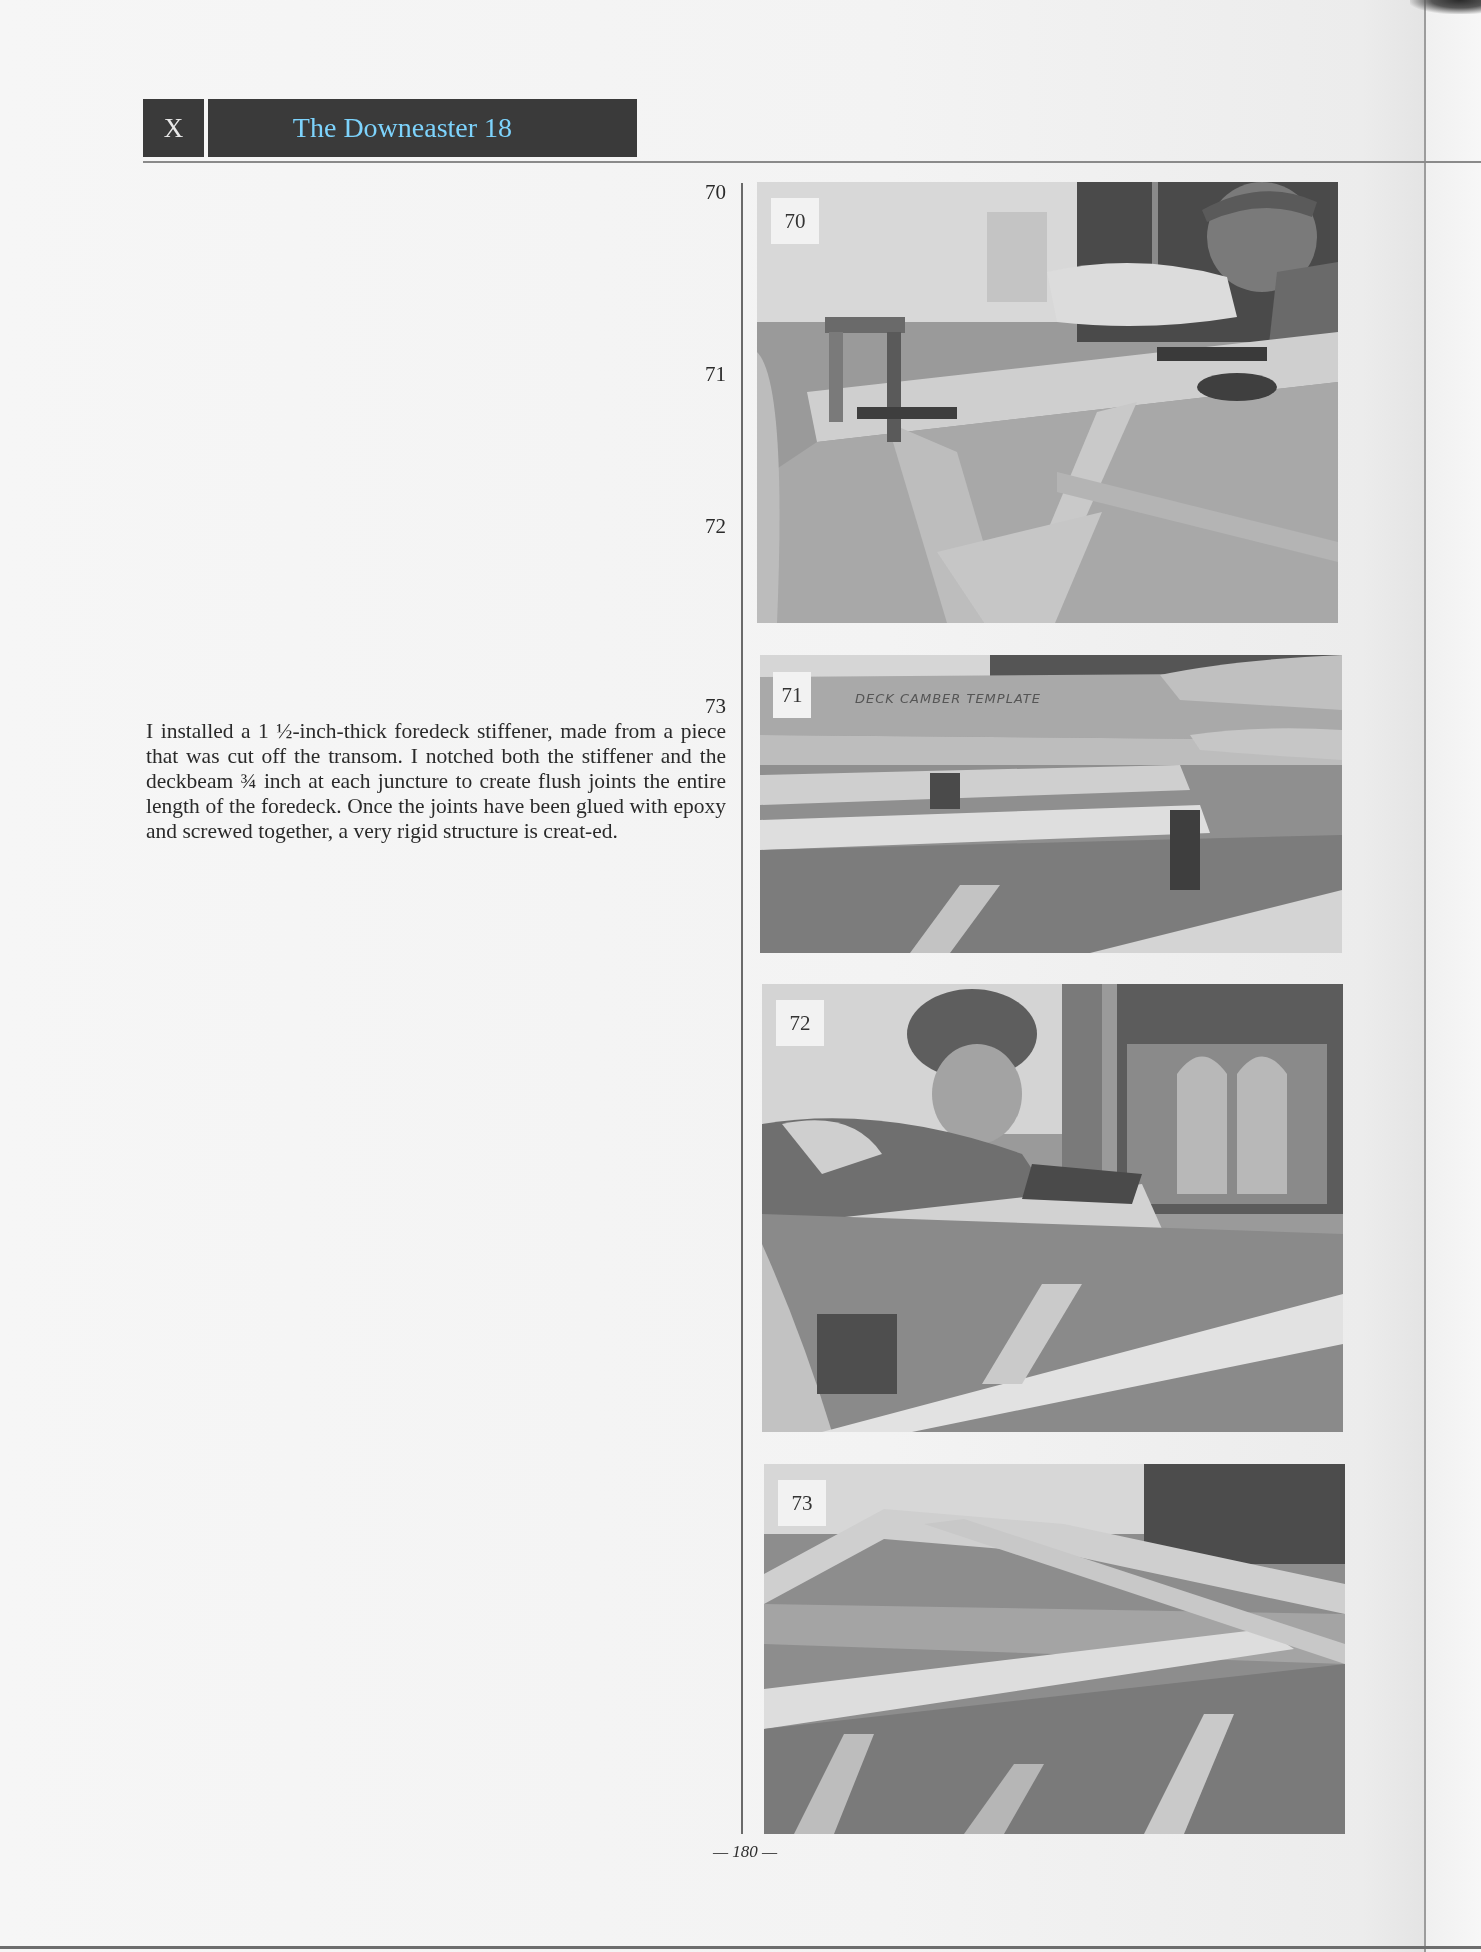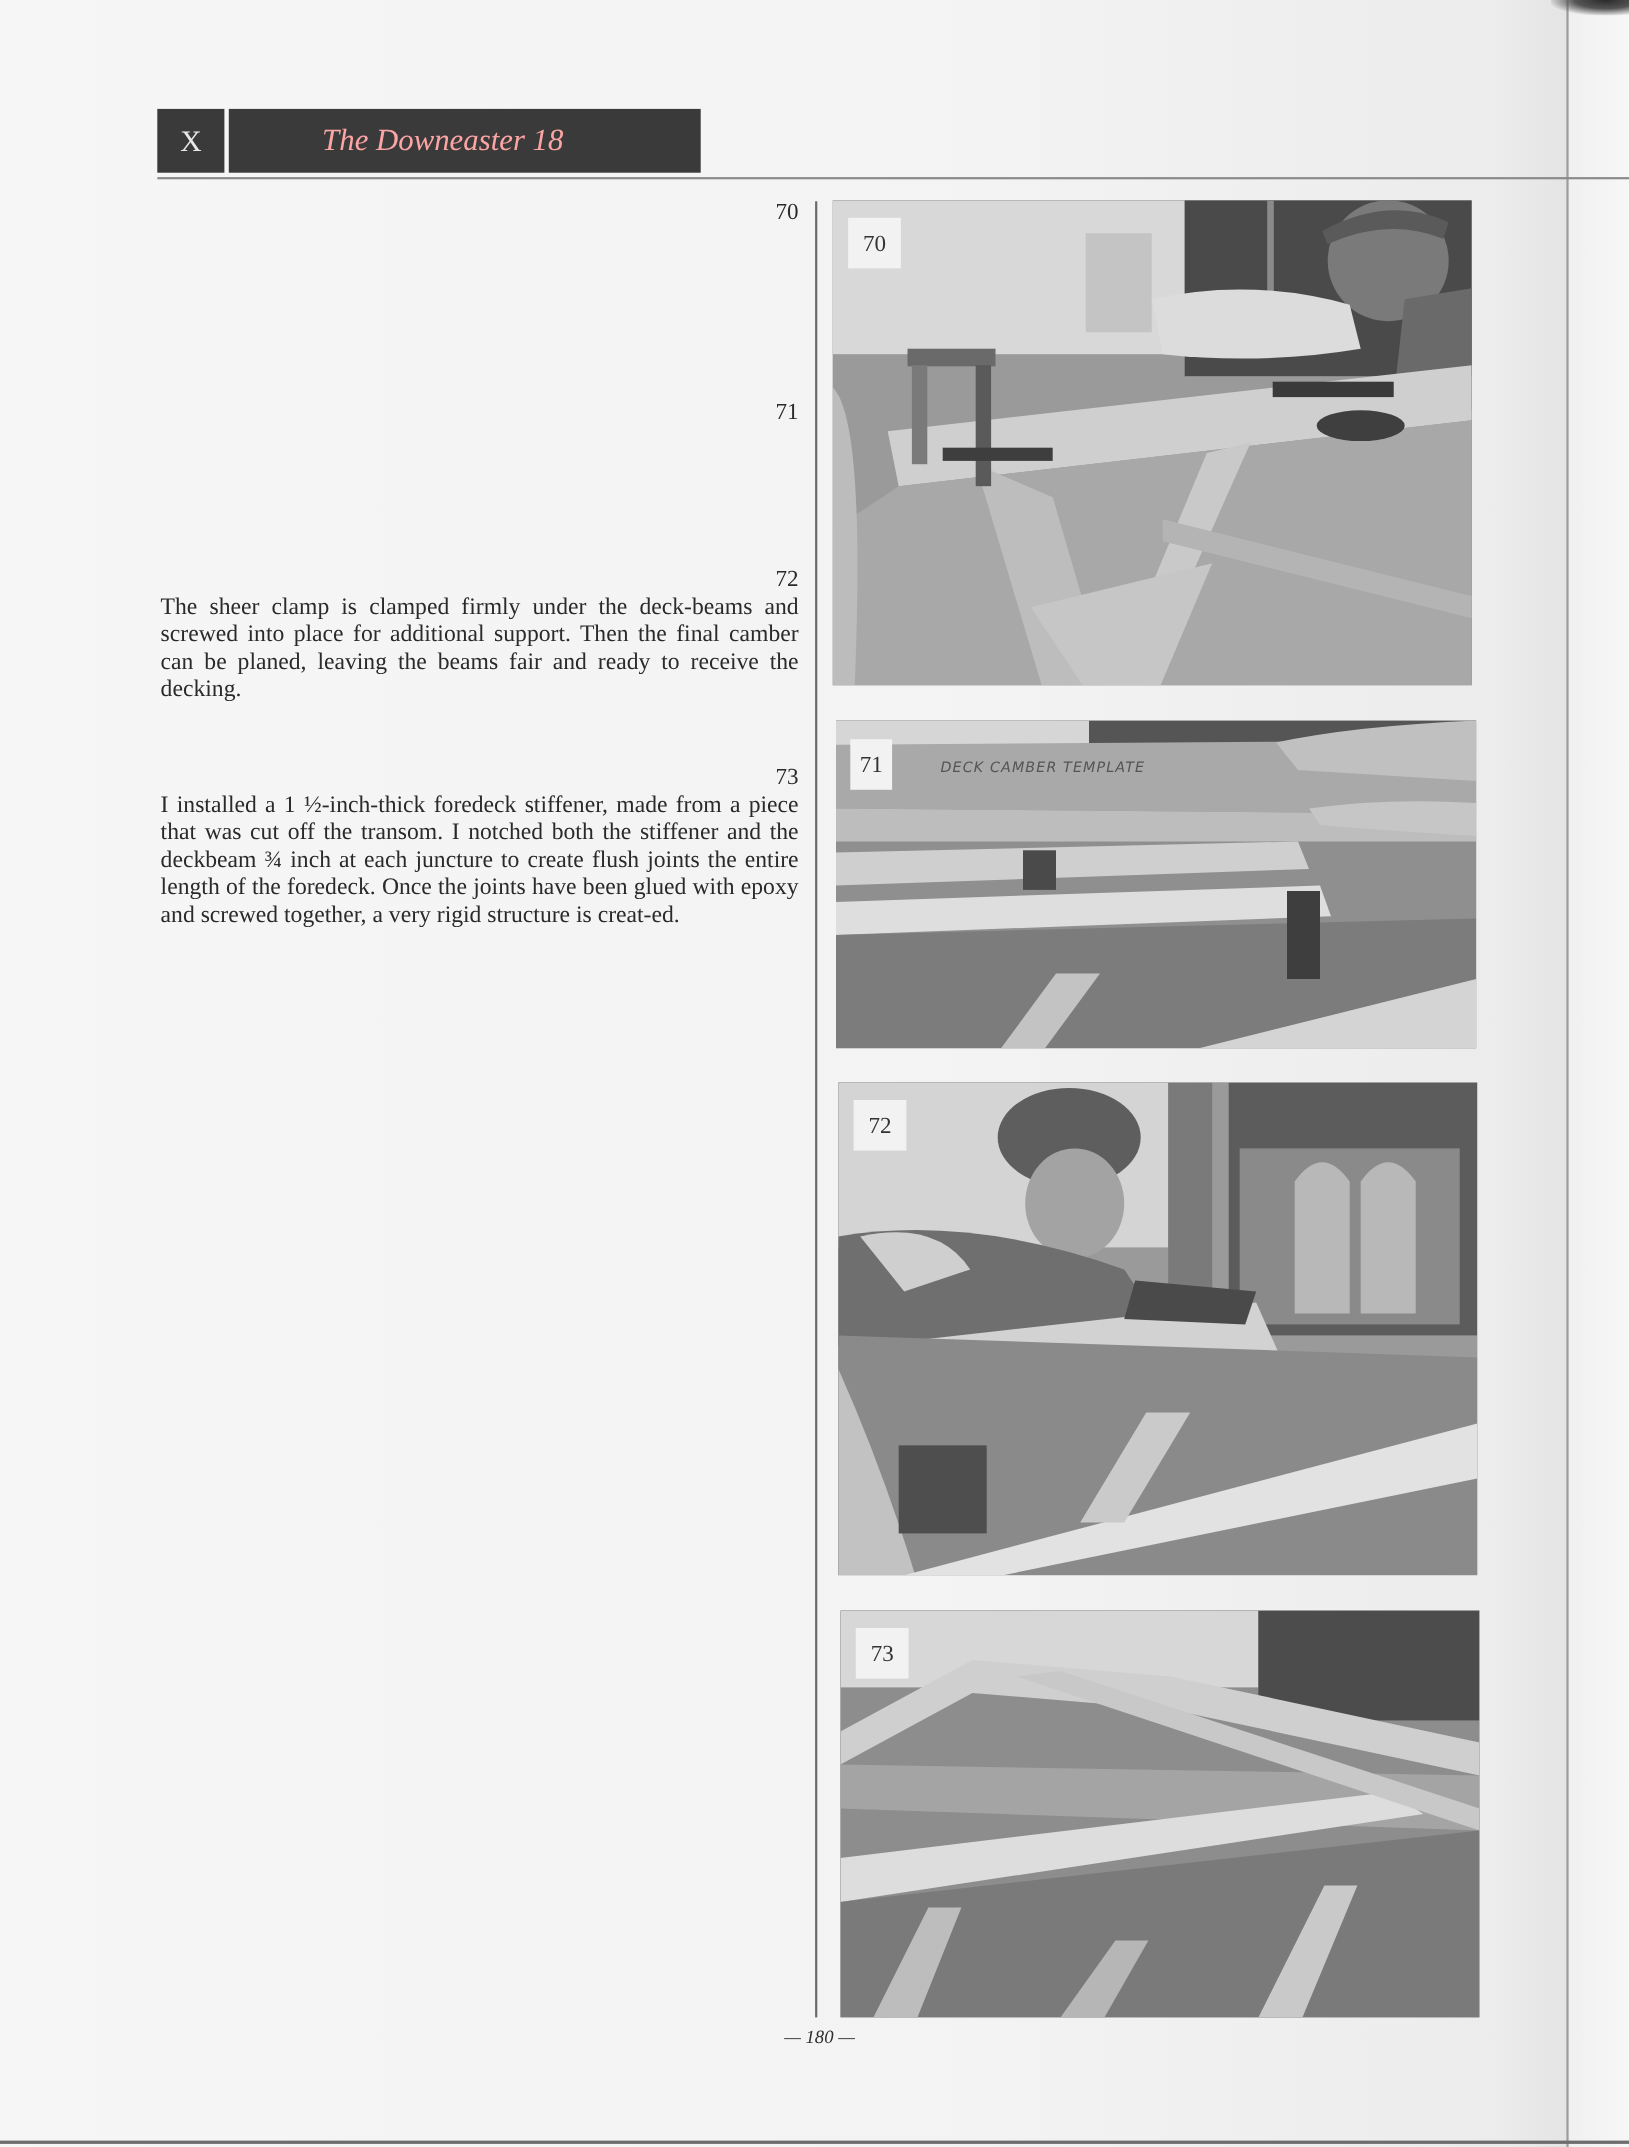--- a/index.html
+++ b/index.html
@@ -18,22 +18,22 @@
     background:radial-gradient(ellipse at 70% 0%, #2a2a2a 0%, #555 40%, rgba(0,0,0,0) 75%); }
   .bottom-line { position:absolute; left:0; top:1946px; width:1481px; height:3px; background:#6d6d6d; }
 
   .hdr-x {
     position:absolute; left:143px; top:99px; width:61px; height:58px;
     background:#3a3a3a; color:#e8e8e8;
     font-style:normal; font-size:27px; line-height:58px; text-align:center;
   }
   .hdr-title {
     position:absolute; left:208px; top:99px; width:429px; height:58px;
-    background:#3a3a3a; color:#fca5a5;
-    font-style:italic; font-size:28px; line-height:58px; text-align:center;
+    background:#3a3a3a; color:#7dd3fc;
+    font-size:28px; line-height:58px; text-align:center;
     box-sizing:border-box; padding-right:40px;
   }
   .hdr-rule { position:absolute; left:143px; top:161px; width:1338px; height:2px; background:#8a8a8a; }
 
   .text-col { position:absolute; left:146px; top:180px; width:580px; font-size:21.5px; line-height:25px; color:#2a2a2a; }
   .step { position:absolute; left:0; width:580px; }
   .step-num { display:block; text-align:right; font-weight:normal; font-size:21px; line-height:25px; }
   .step-body { display:block; text-align:justify; text-align-last:left; }
 
   .divider { position:absolute; left:741px; top:183px; width:2px; height:1651px; background:#6a6a6a; }
@@ -69,21 +69,20 @@
 
 <div class="text-col">
   <div class="step" style="top:0px;">
     <span class="step-num">70</span>
   </div>
   <div class="step" style="top:182px;">
     <span class="step-num">71</span>
   </div>
   <div class="step" style="top:334px;">
     <span class="step-num">72</span>
-    <span class="step-body">The sheer clamp is clamped firmly under the deck-beams and screwed into place for additional support. Then the final camber can be planed, leaving the beams fair and ready to receive the decking.</span>
   </div>
   <div class="step" style="top:514px;">
     <span class="step-num">73</span>
     <span class="step-body">I installed a 1 ½-inch-thick foredeck stiffener, made from a piece that was cut off the transom. I notched both the stiffener and the deckbeam ¾ inch at each juncture to create flush joints the entire length of the foredeck. Once the joints have been glued with epoxy and screwed together, a very rigid structure is creat-ed.</span>
   </div>
 </div>
 
 <div class="divider"></div>
 
 <div class="photo" style="left:757px; top:182px; width:581px; height:441px;">

